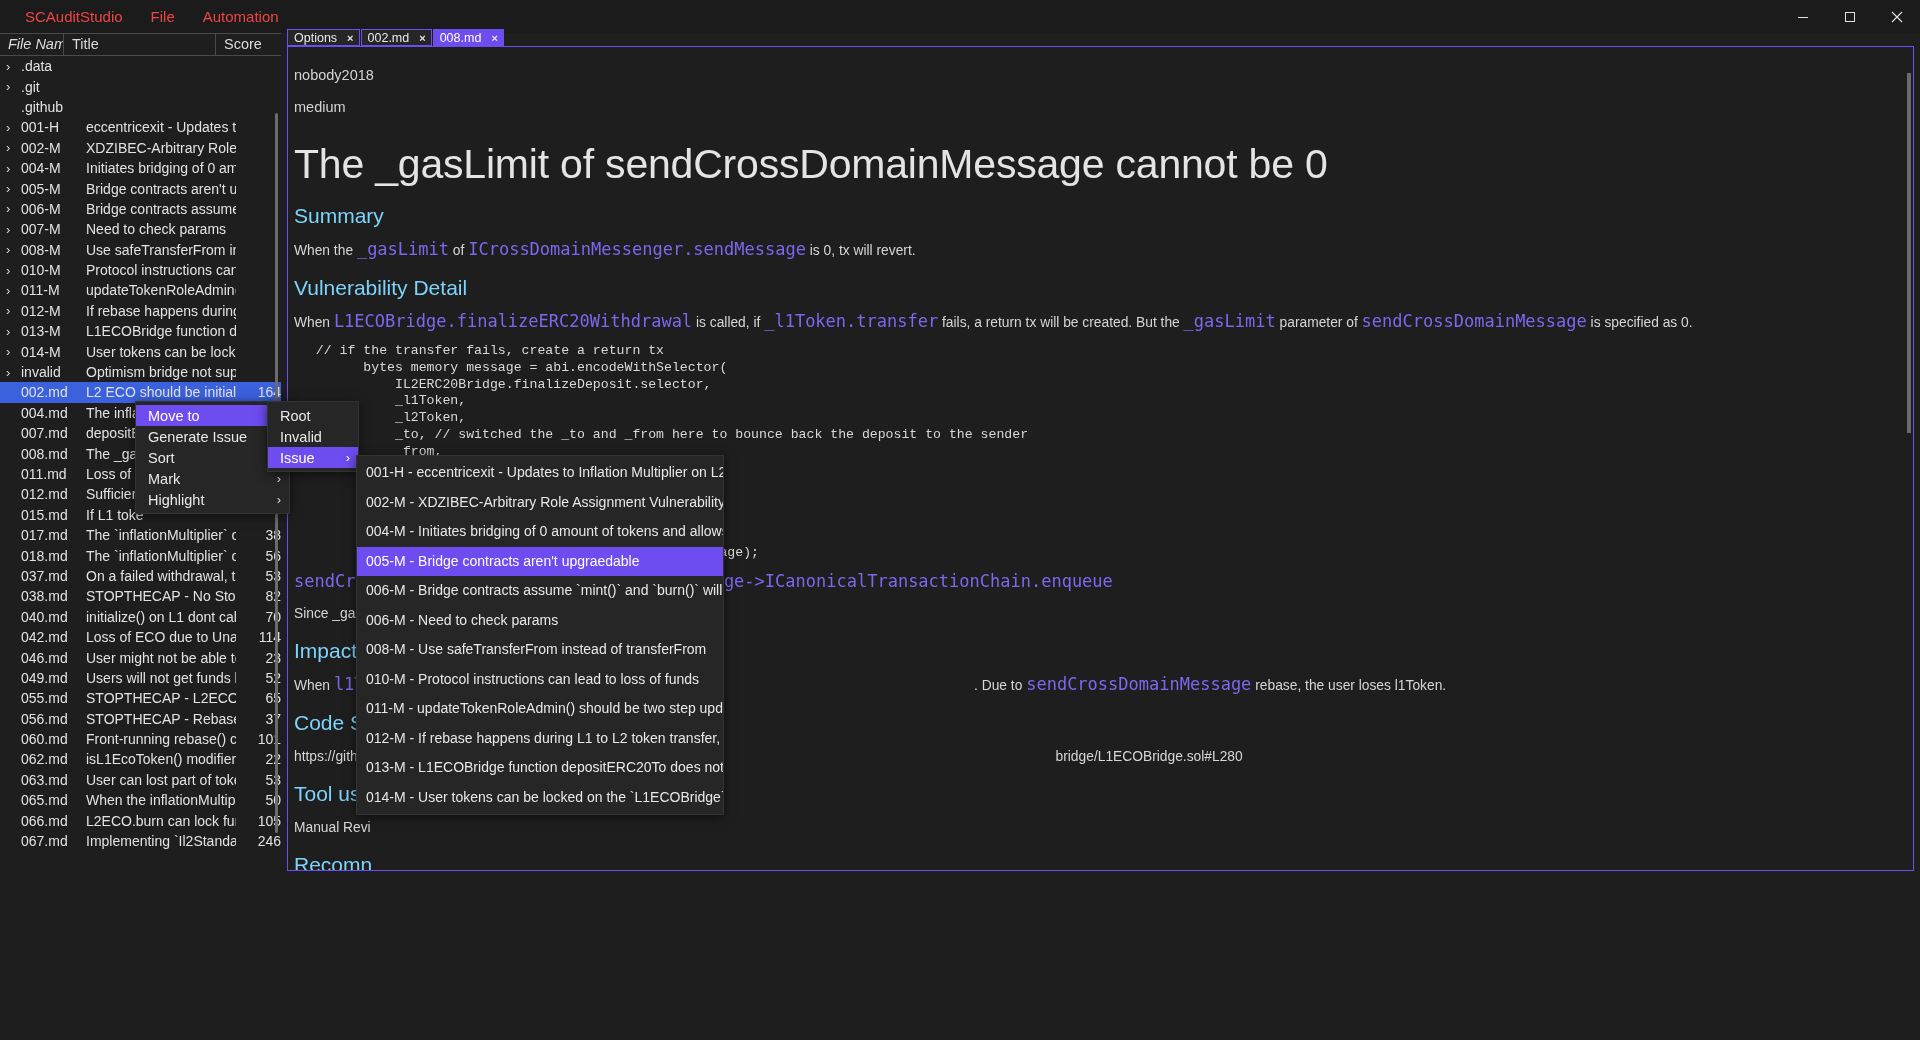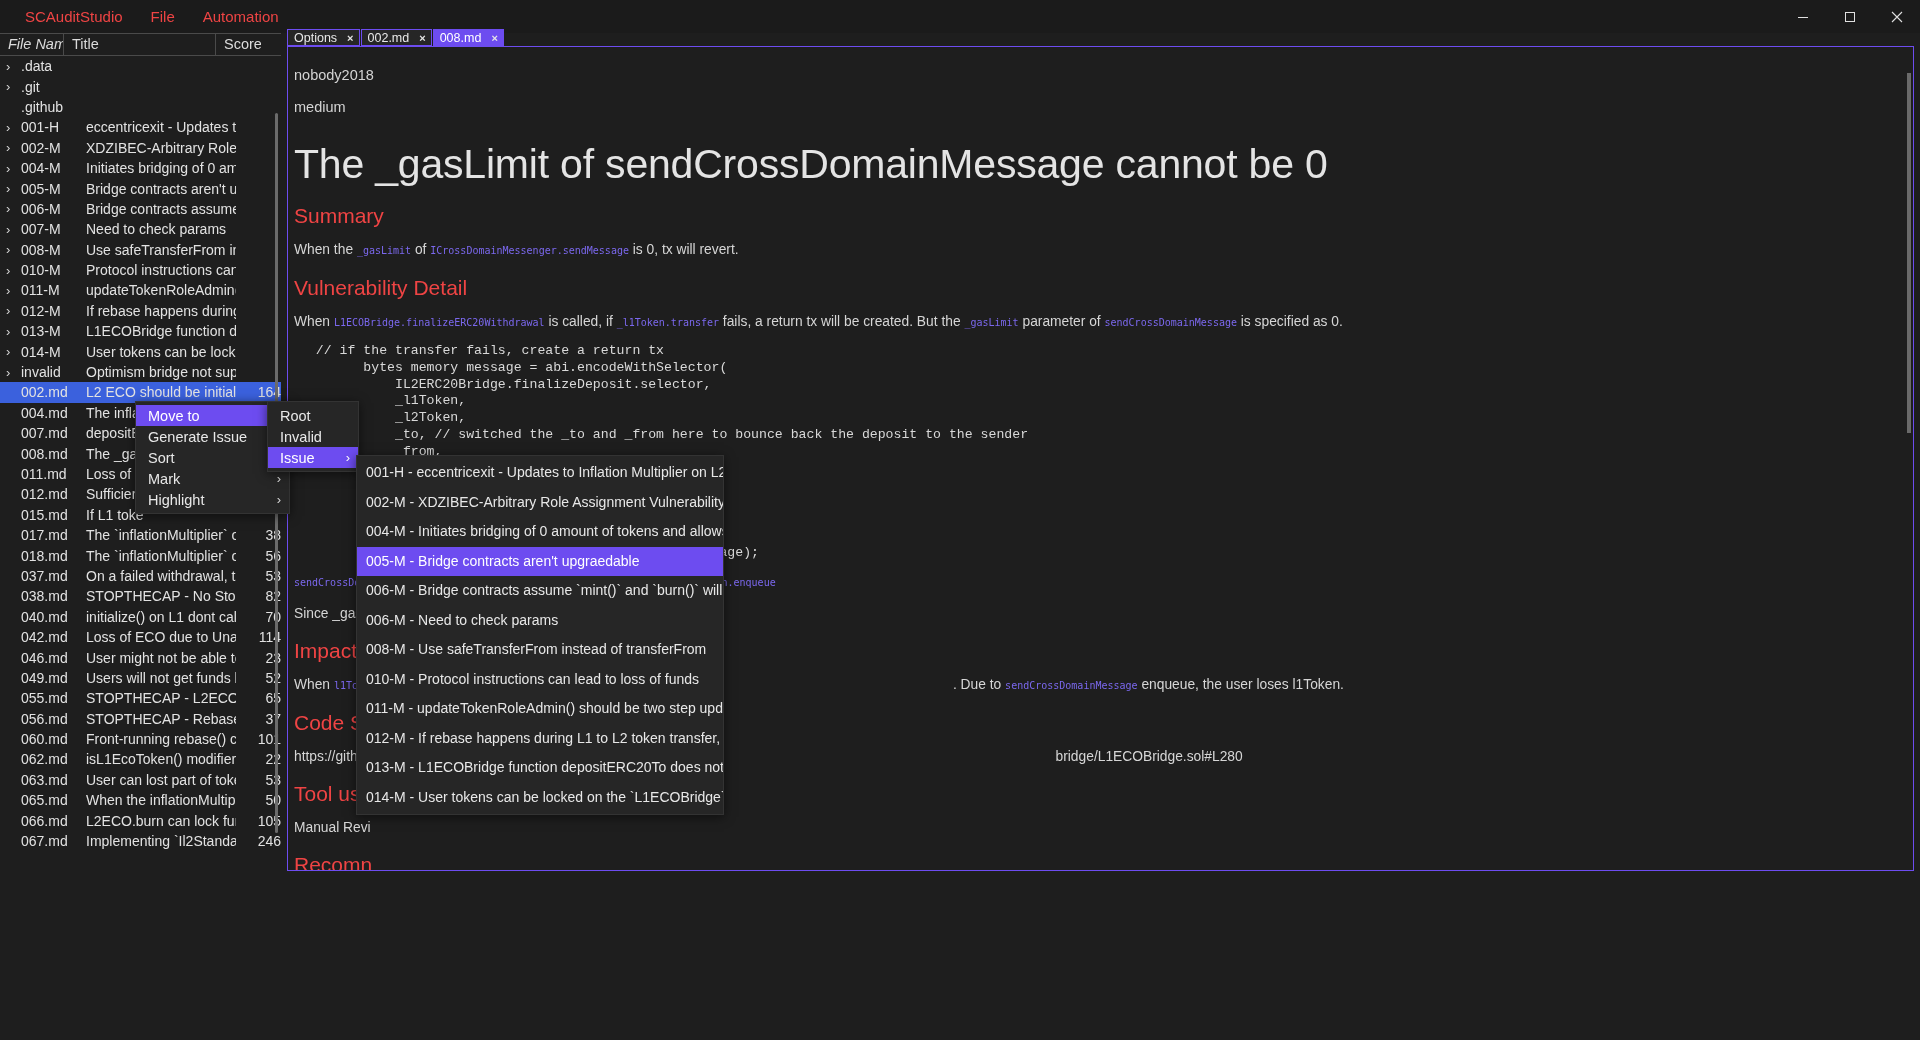--- a/index.html
+++ b/index.html
@@ -95,27 +95,27 @@
     position: absolute; left: 2px; top: 18px; width: 1627px; height: 825px;
     border: 1px solid #6d4cf0; background: #1e1e1e; overflow: hidden;
   }
   .doc { padding: 10px 14px 0 6px; }
   .meta { color: #d4d4d4; font-size: 14.5px; margin: 4px 0 0 0; line-height: 28px; }
   h1.doc-title {
     color: #e4e4e4; font-weight: 300; font-size: 41px; line-height: 50px;
     margin: 18px 0 10px 0; letter-spacing: -0.2px;
   }
   h2.doc-h2 {
-    color: #ef4444; font-weight: 400; font-size: 21px; line-height: 30px;
+    color: #7dd3fc; font-weight: 400; font-size: 21px; line-height: 30px;
     margin: 12px 0 8px 0;
   }
   p.doc-p {
     color: #d6d6d6; font-size: 13.8px; line-height: 21px; margin: 5px 0 10px 0;
   }
-  code.inl { color: #7b68ee; font-family: "DejaVu Sans Mono", monospace; font-size: 10px; }
+  code.inl { color: #7b68ee; font-family: "DejaVu Sans Mono", monospace; font-size: 17px; }
   pre.codeblock {
     color: #d9d9d9; font-family: Liberation Mono, monospace;
     font-size: 13.2px; line-height: 16.8px; margin: 8px 0 10px 0;
     white-space: pre; padding-left: 6px;
   }
   .bar-scroll {
     position: absolute; right: 2px; top: 26px; width: 4px; height: 360px;
     background: #6a6a6a;
   }
 
@@ -537,21 +537,21 @@
         );
 
         // Send message up to L1 bridge
         sendCrossDomainMessage(l2TokenBridge, 0, message);</pre>
 
         <p class="doc-p"><code class="inl">sendCrossD</code><code class="inl">omainMessenger._sendXDomainMessage</code><code class="inl">-&gt;</code><code class="inl">ICanonicalTransactionChain.enqueue</code></p>
 
         <p class="doc-p">Since _gasLi</p>
 
         <h2 class="doc-h2">Impact</h2>
-        <p class="doc-p"><span>When </span><code class="inl">l1Tok</code><span style="opacity:0">XXXXXXXXXXXXXXXXXXXXXXXXXXXXXXXXXXXXXXXXXXXXXXXXXXXXXXXXXXXXXXXX</span><span>. Due to </span><code class="inl">sendCrossDomainMessage</code><span> enqueue, the user loses l1Token.</span></p>
+        <p class="doc-p"><span>When </span><code class="inl">l1Tok</code><span style="opacity:0">XXXXXXXXXXXXXXXXXXXXXXXXXXXXXXXXXXXXXXXXXXXXXXXXXXXXXXXXXXXXXXXX</span><span>. Due to </span><code class="inl">sendCrossDomainMessage</code><span> rebase, the user loses l1Token.</span></p>
 
         <h2 class="doc-h2">Code Sn</h2>
         <p class="doc-p"><span>https://githu</span><span style="opacity:0">XXXXXXXXXXXXXXXXXXXXXXXXXXXXXXXXXXXXXXXXXXXXXXXXXXXXXXXXXXXXXXXXXXXXXXXXXXX</span><span>bridge/L1ECOBridge.sol#L280</span></p>
 
         <h2 class="doc-h2">Tool use</h2>
         <p class="doc-p">Manual Revi</p>
 
         <h2 class="doc-h2">Recomn</h2>
 
       </div>

